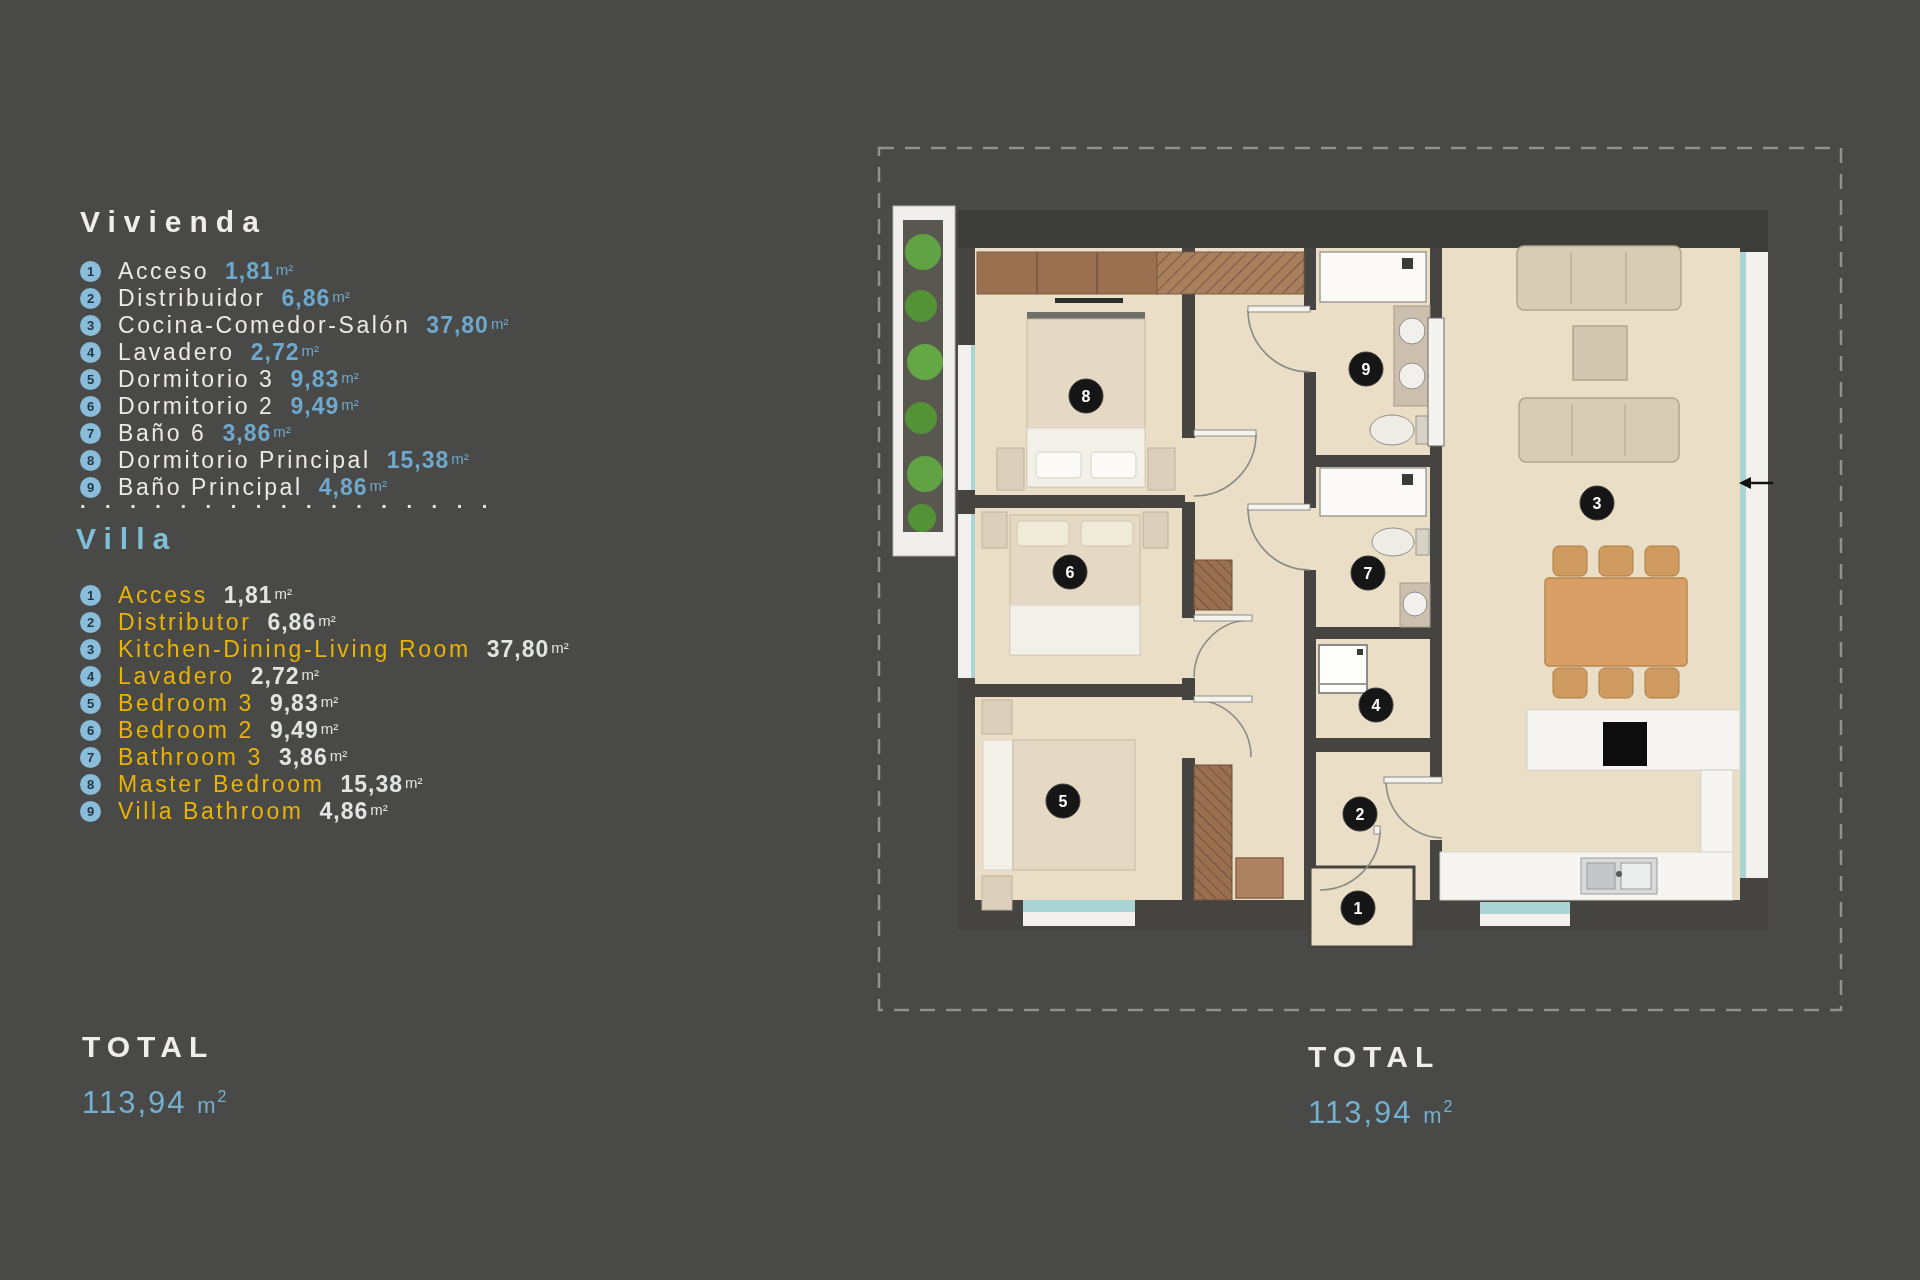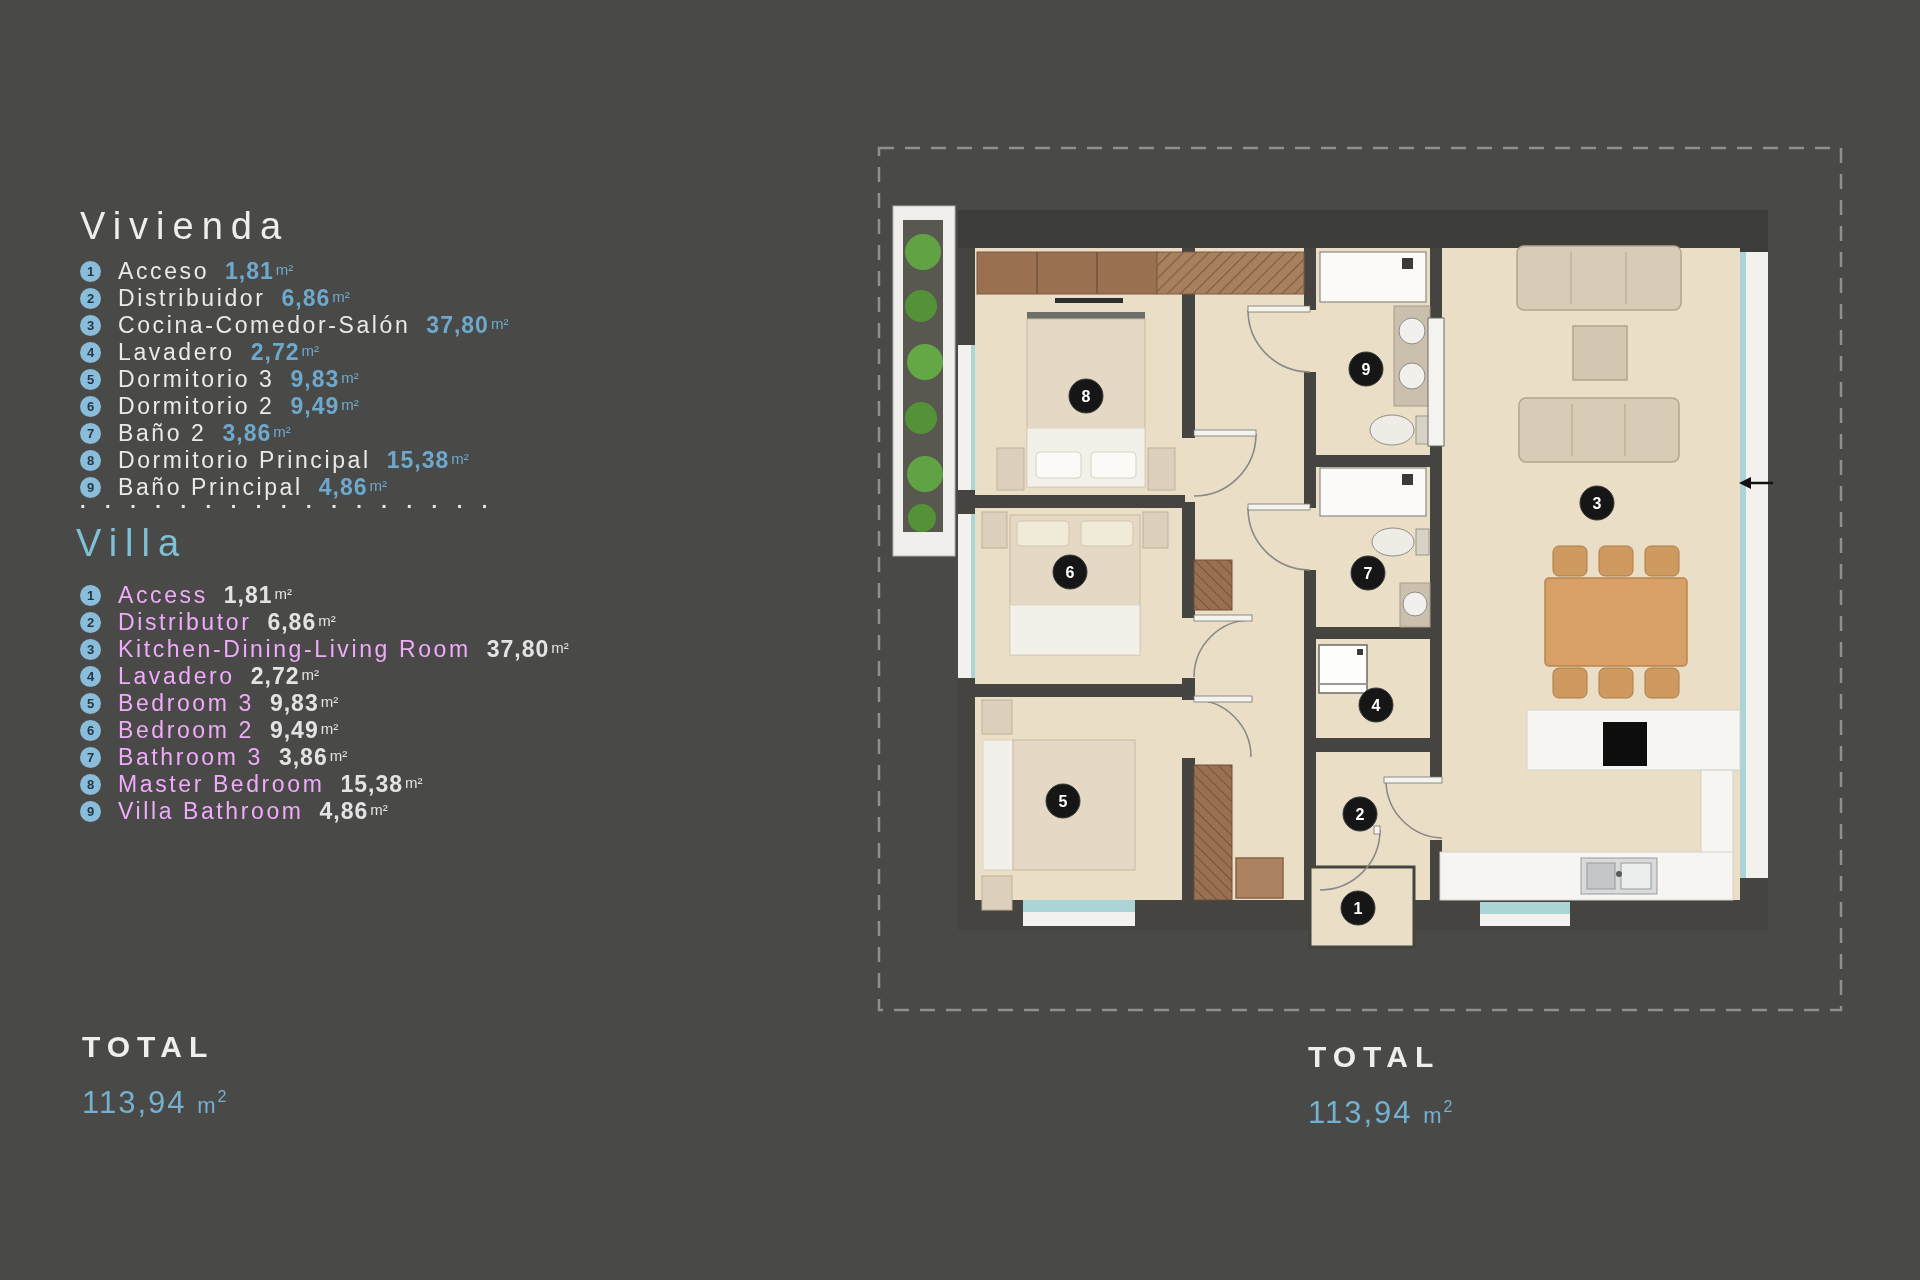--- a/index.html
+++ b/index.html
@@ -5,34 +5,34 @@
   html,body{margin:0;padding:0;}
   body{
     width:1920px;height:1280px;overflow:hidden;position:relative;
     background:#494947;
     font-family:"Liberation Sans","DejaVu Sans",sans-serif;
     -webkit-font-smoothing:antialiased;
   }
   
   .abs{position:absolute;}
   .title{
-    font-size:38px;font-weight:normal;letter-spacing:8px;color:#efeeea;
+    font-size:30px;font-weight:bold;letter-spacing:8px;color:#efeeea;
   }
   .title.villa{color:#7fc0d6;}
   .list{display:flex;flex-direction:column;}
   .row{display:flex;align-items:center;height:27px;}
   .num{
     width:21px;height:21px;border-radius:50%;
     background:#8abdda;color:#233648;
     font-size:13px;font-weight:bold;
     display:flex;align-items:center;justify-content:center;
     flex:0 0 21px;margin-right:17px;
   }
   .nm{font-size:23px;letter-spacing:2.6px;color:#eceae6;white-space:pre;}
-  .row.villa .nm{color:#f0abfc;}
+  .row.villa .nm{color:#eab308;}
   .val{font-size:23px;letter-spacing:1px;color:#6ea9cd;margin-left:16px;font-weight:bold;}
   .unit{font-size:15px;color:#6ea9cd;margin-left:2px;position:relative;top:-2px;}
   .row.villa .val,.row.villa .unit{color:#e2e4e4;}
   .sep{
     font-size:20px;font-weight:bold;letter-spacing:7px;color:#e8e8e4;white-space:pre;
   }
   .total-label{
     font-size:30px;font-weight:bold;letter-spacing:7px;color:#efeeea;
   }
   .total-value{
@@ -79,21 +79,21 @@
       <span class="unit">m²</span>
     </div>
     <div class="row es">
       <span class="num">6</span>
       <span class="nm">Dormitorio 2</span>
       <span class="val">9,49</span>
       <span class="unit">m²</span>
     </div>
     <div class="row es">
       <span class="num">7</span>
-      <span class="nm">Baño 2</span>
+      <span class="nm">Baño 6</span>
       <span class="val">3,86</span>
       <span class="unit">m²</span>
     </div>
     <div class="row es">
       <span class="num">8</span>
       <span class="nm">Dormitorio Principal</span>
       <span class="val">15,38</span>
       <span class="unit">m²</span>
     </div>
     <div class="row es">

